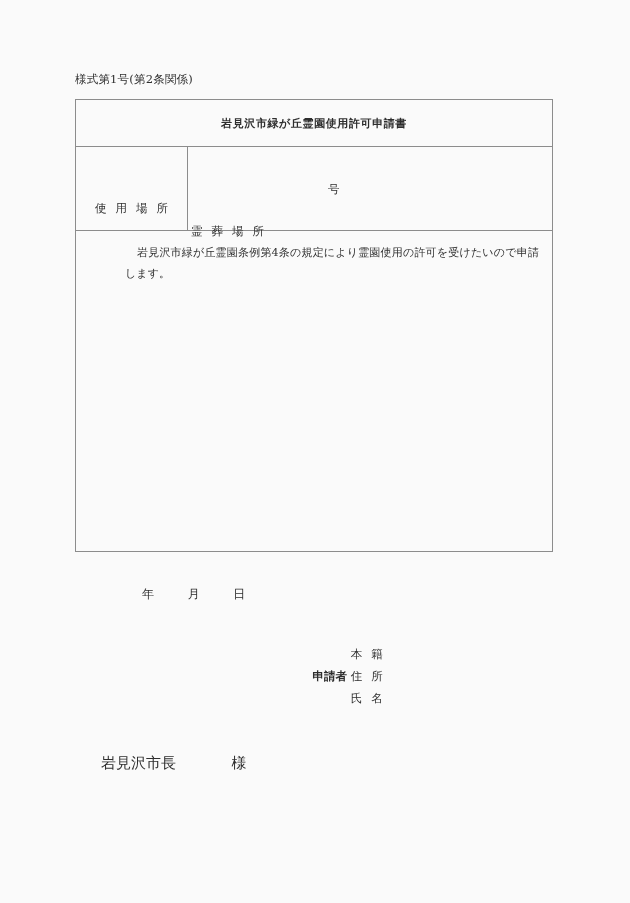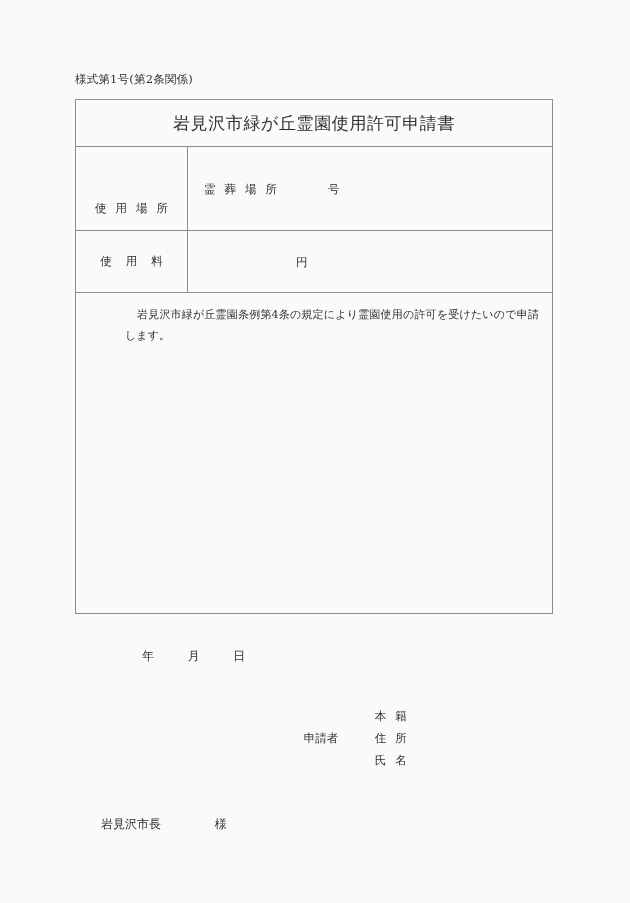--- a/index.html
+++ b/index.html
@@ -48,22 +48,23 @@
     vertical-align: middle;
     font-size: 11.5px;
     color: #2e2e2e;
   }
 
   .row-title td {
     height: 46px;
     text-align: center;
   }
   .title-text {
-    font-size: 17px;
+    font-size: 11px;
     letter-spacing: 0.6px;
+    font-weight: bold;
   }
 
   .cell-label {
     width: 112px;
     height: 83px;
     text-align: center;
   }
   .cell-label.short {
     height: 61px;
   }
@@ -83,21 +84,21 @@
     position: relative;
     display: block;
     height: 100%;
   }
   .val-seg {
     position: absolute;
     top: 50%;
     transform: translateY(-50%);
     white-space: nowrap;
   }
-  .seg-place  { left: 16px;   letter-spacing: 9px; }
+  .seg-place  { left: 3px;   letter-spacing: 9px; margin-top: 42px; }
   .seg-no     { left: 140px; }
   .seg-yen    { left: 108px; }
   .seg-yen2   { left: 108px; }
   .seg-year   { left: 215px; }
 
   
   .row-body td {
     height: 320px;
     vertical-align: top;
     position: relative;
@@ -133,33 +134,33 @@
     left: 219px;
     top: 412px;
     font-size: 11.5px;
     line-height: 22px;
     white-space: nowrap;
   }
   .ap-row { display: block; height: 22px; }
   .ap-who {
     display: inline-block;
     width: 52px;
-    text-align: center;
+    text-align: right;
+    font-weight: bold;
   }
   .ap-field {
     display: inline-block;
     letter-spacing: 9px;
-    margin-left: 24px;
   }
 
   .addressee {
     position: absolute;
     left: 25px;
     top: 523px;
-    font-size: 12px;
+    font-size: 15px;
     white-space: nowrap;
   }
   .addressee .gap { display: inline-block; width: 46px; }
 </style>
 </head>
 <body>
 
 <div class="page">
 
   <div class="form-number">様式第1号(第2条関係)</div>
@@ -182,30 +183,20 @@
           <span class="label-text sp-wide">使用場所</span>
         </td>
         <td class="cell-value">
           <span class="val-line">
             <span class="val-seg seg-place">霊葬場所</span>
             <span class="val-seg seg-no">号</span>
           </span>
         </td>
       </tr>
 
-      <tr>
-        <td class="cell-label short">
-          <span class="label-text sp-wider">使用料</span>
-        </td>
-        <td class="cell-value">
-          <span class="val-line">
-            <span class="val-seg seg-yen">円</span>
-          </span>
-        </td>
-      </tr>
 
 
       <tr class="row-body">
         <td colspan="2">
           <div class="body-inner">
 
             <div class="body-para">岩見沢市緑が丘霊園条例第4条の規定により霊園使用の許可を受けたいので申請します。</div>
 
             <div class="date-line">
               <span>年</span>

